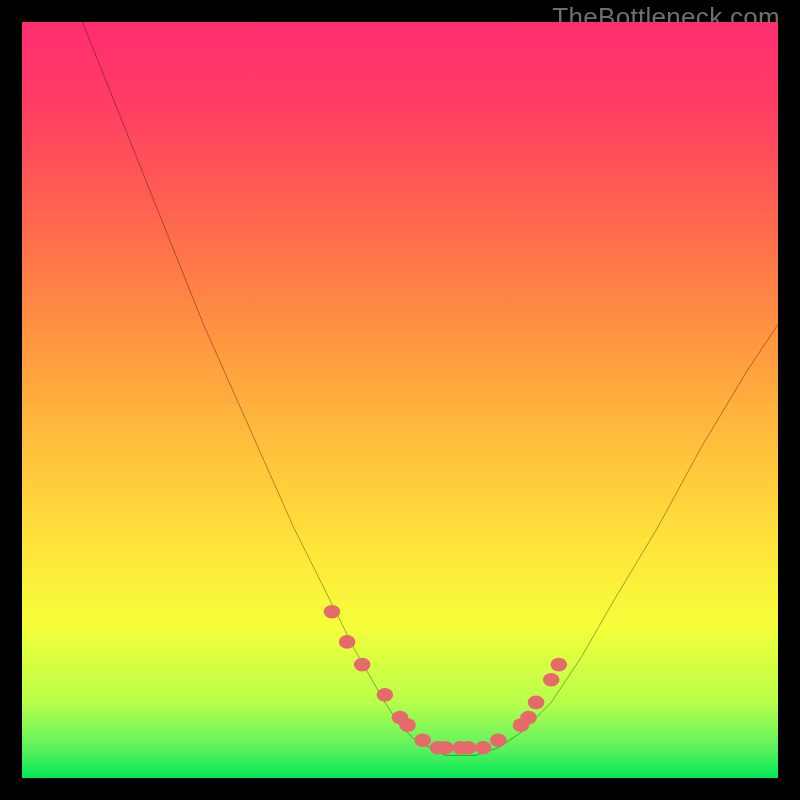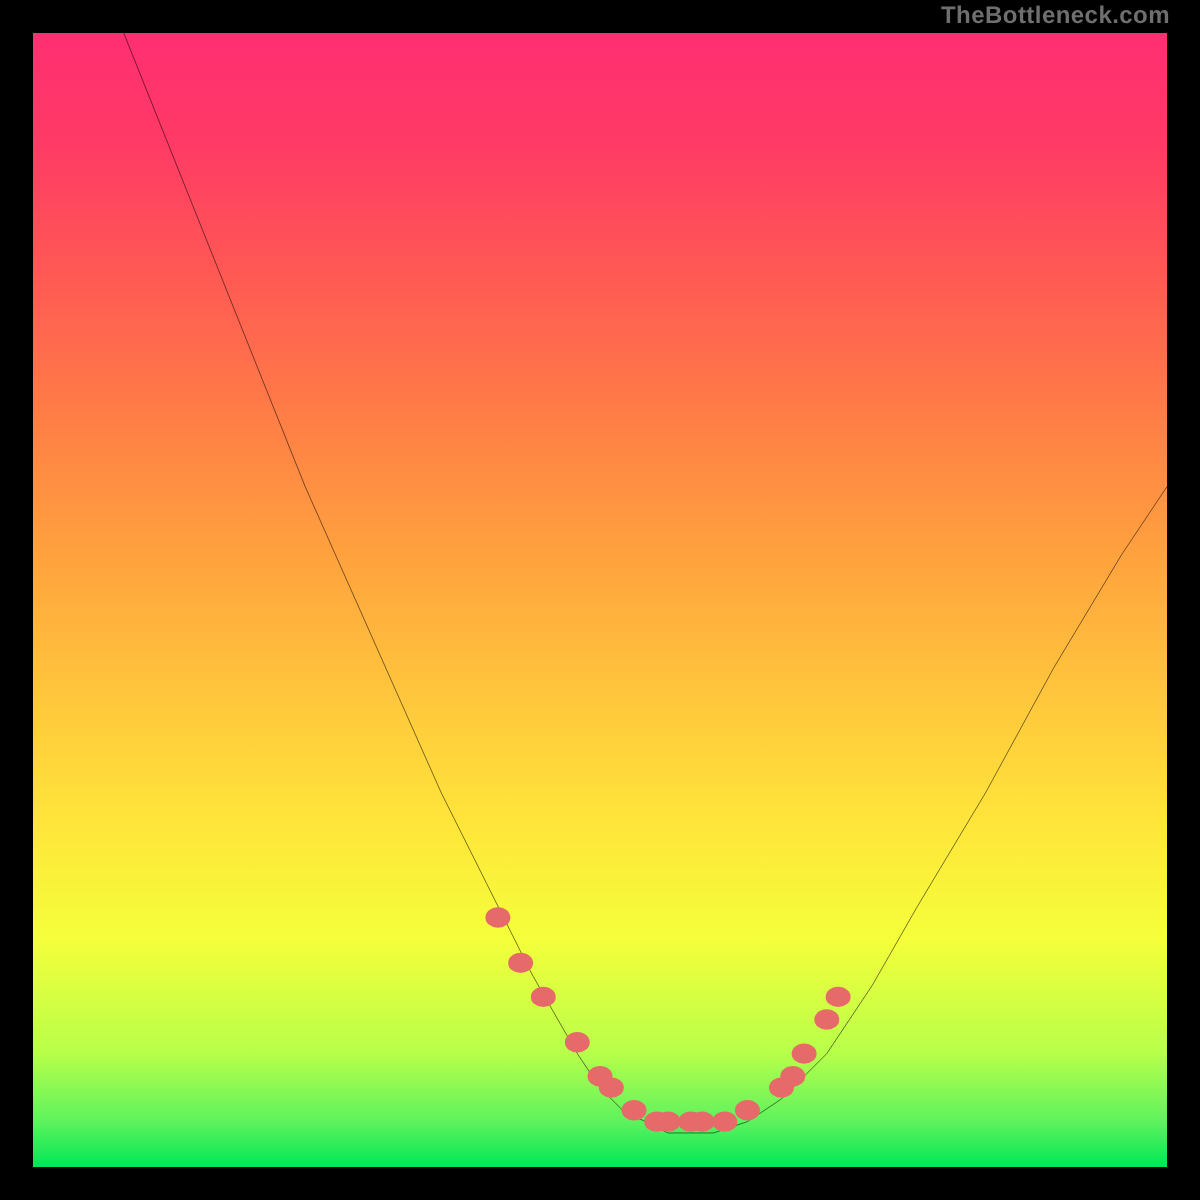--- a/index.html
+++ b/index.html
@@ -41,22 +41,22 @@
     position: absolute;
     left: 0;
     top: 0;
     width: 756px;
     height: 756px;
   }
   .watermark {
     position: absolute;
     top: 2px;
     right: 20px;
-    font-size: 16px;
-    font-weight: 700;
+    font-size: 26px;
+    font-weight: 400;
     color: #6f6f6f;
     letter-spacing: 0.3px;
     user-select: none;
   }
 </style>
 </head>
 <body>
 
 <div class="chart-wrap">
   <div class="watermark">TheBottleneck.com</div>

